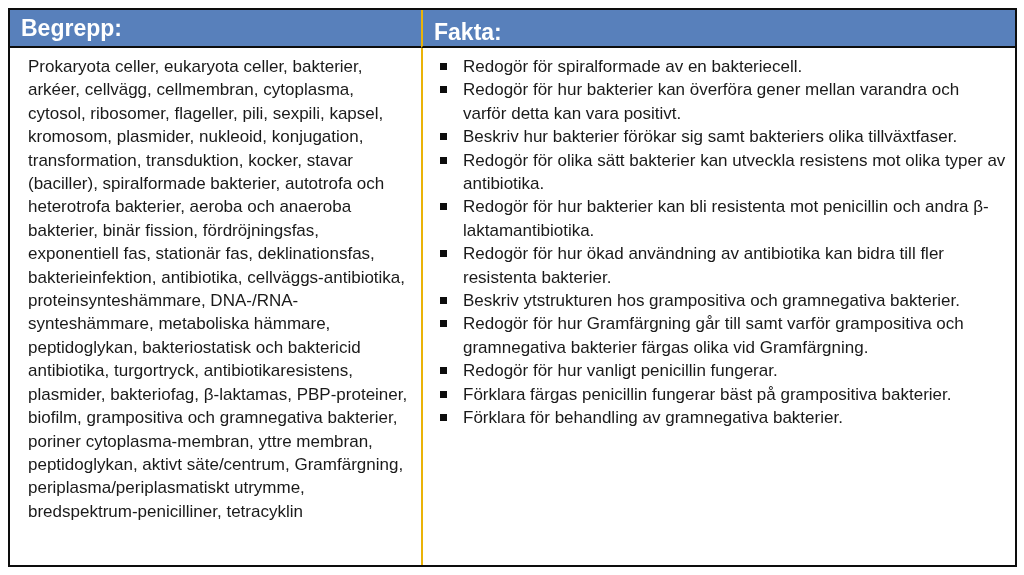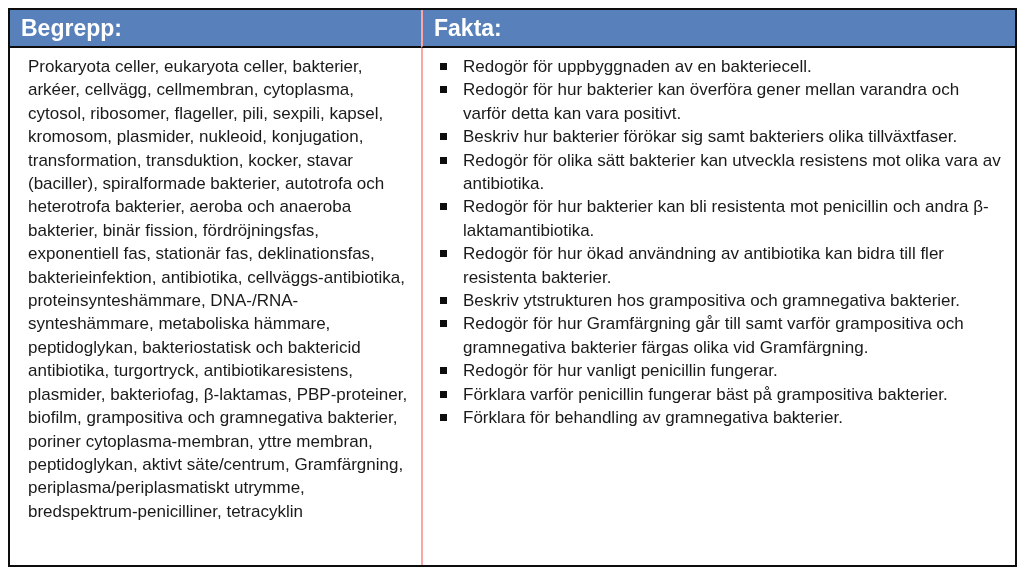--- a/index.html
+++ b/index.html
@@ -22,21 +22,21 @@
   .header-cell {
     background: #5880BB;
     color: #ffffff;
     font-weight: bold;
     font-size: 23px;
     display: flex;
     align-items: center;
     padding-left: 11px;
     border-bottom: 2px solid #0d0d0d;
   }
-  .right-col { border-left: 2px solid #fca5a5; }
+  .right-col { border-left: 2px solid #eab308; align-items: flex-end; }
   .body-cell {
     color: #1a1a1a;
     font-size: 17px;
     line-height: 23.4px;
     overflow: hidden;
   }
   .begrepp-cell { padding: 7px 13px 0 18px; }
   .fakta-cell   { padding: 7px 8px 0 0; }
   .fakta-item { display: flex; }
   .fakta-item .bullet {
@@ -65,37 +65,37 @@
 
   <div class="body-cell begrepp-cell left-col">
     <p>Prokaryota celler, eukaryota celler, bakterier, arkéer, cellvägg, cellmembran, cytoplasma, cytosol, ribosomer, flageller, pili, sexpili, kapsel, kromosom, plasmider, nukleoid, konjugation, transformation, transduktion, kocker, stavar (baciller), spiralformade bakterier, autotrofa och heterotrofa bakterier, aeroba och anaeroba bakterier, binär fission, fördröjningsfas, exponentiell fas, stationär fas, deklinationsfas, bakterieinfektion, antibiotika, cellväggs-antibiotika, proteinsynteshämmare, DNA-/RNA-synteshämmare, metaboliska hämmare, peptidoglykan, bakteriostatisk och baktericid antibiotika, turgortryck, antibiotikaresistens, plasmider, bakteriofag, β-laktamas, PBP-proteiner, biofilm, grampositiva och gramnegativa bakterier, poriner cytoplasma-membran, yttre membran, peptidoglykan, aktivt säte/centrum, Gramfärgning, periplasma/periplasmatiskt utrymme, bredspektrum-penicilliner, tetracyklin</p>
   </div>
 
   <div class="body-cell fakta-cell right-col">
     <div>
 
         <div class="fakta-item">
           <span class="bullet"></span>
-          <span class="item-text">Redogör för uppbyggnaden av en bakteriecell.</span>
+          <span class="item-text">Redogör för spiralformade av en bakteriecell.</span>
         </div>
 
 
         <div class="fakta-item">
           <span class="bullet"></span>
           <span class="item-text">Redogör för hur bakterier kan överföra gener mellan varandra och varför detta kan vara positivt.</span>
         </div>
 
         <div class="fakta-item">
           <span class="bullet"></span>
           <span class="item-text">Beskriv hur bakterier förökar sig samt bakteriers olika tillväxtfaser.</span>
         </div>
 
         <div class="fakta-item">
           <span class="bullet"></span>
-          <span class="item-text">Redogör för olika sätt bakterier kan utveckla resistens mot olika vara av antibiotika.</span>
+          <span class="item-text">Redogör för olika sätt bakterier kan utveckla resistens mot olika typer av antibiotika.</span>
         </div>
 
         <div class="fakta-item">
           <span class="bullet"></span>
           <span class="item-text">Redogör för hur bakterier kan bli resistenta mot penicillin och andra β-laktamantibiotika.</span>
         </div>
 
 
         <div class="fakta-item">
           <span class="bullet"></span>
@@ -113,21 +113,21 @@
         </div>
 
         <div class="fakta-item">
           <span class="bullet"></span>
           <span class="item-text">Redogör för hur vanligt penicillin fungerar.</span>
         </div>
 
 
         <div class="fakta-item">
           <span class="bullet"></span>
-          <span class="item-text">Förklara varför penicillin fungerar bäst på grampositiva bakterier.</span>
+          <span class="item-text">Förklara färgas penicillin fungerar bäst på grampositiva bakterier.</span>
         </div>
 
         <div class="fakta-item">
           <span class="bullet"></span>
           <span class="item-text">Förklara för behandling av gramnegativa bakterier.</span>
         </div>
       </div>
   </div>
 
 </div>

